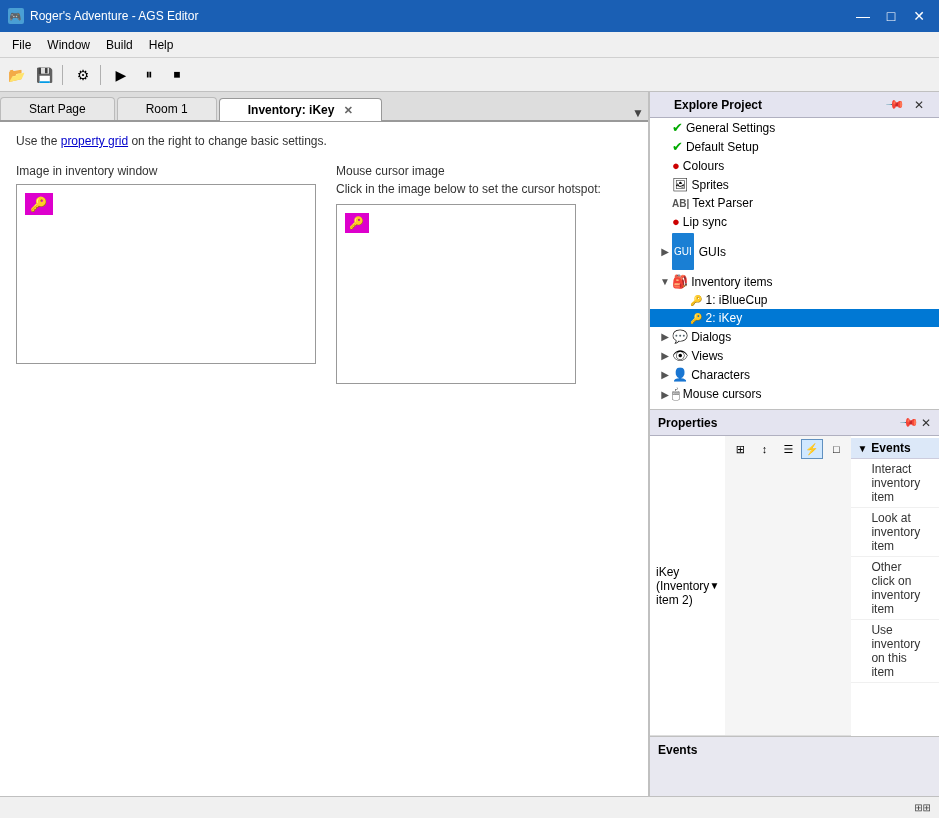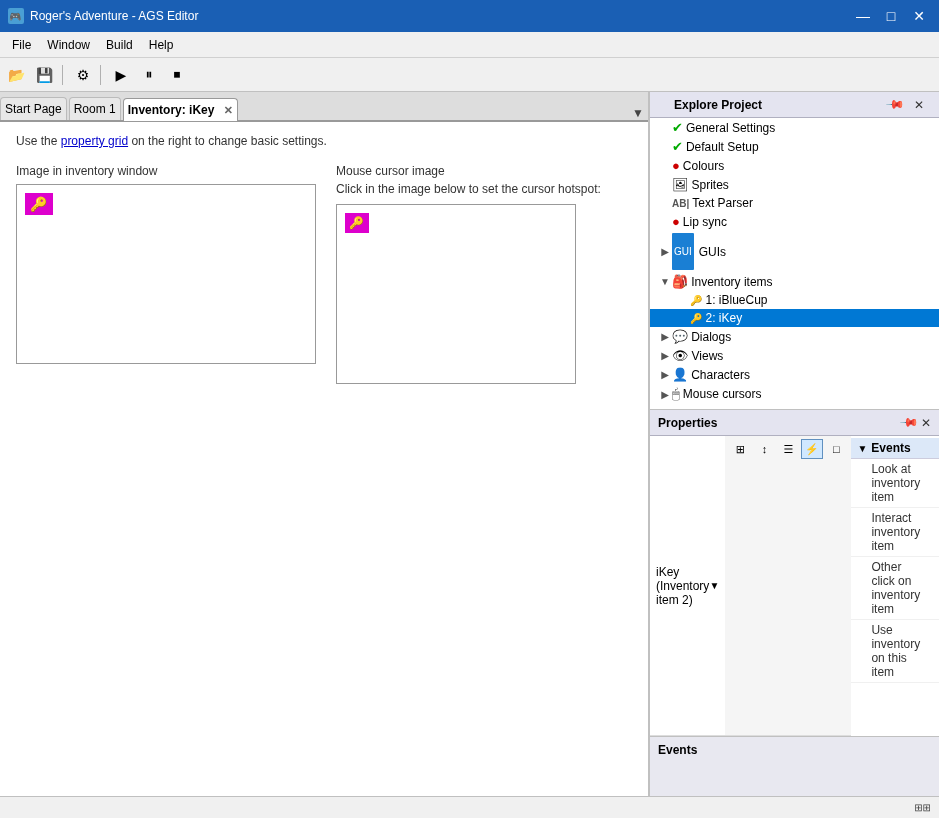--- a/index.html
+++ b/index.html
@@ -30,21 +30,21 @@
     .tb-sep { width: 4px; height: 20px; border-left: 1px solid #b0b0b0; margin: 0 2px; }
 
     
     .main-layout { display: flex; height: calc(818px - 32px - 26px - 34px - 22px); }
 
     
     .left-panel { flex: 1; display: flex; flex-direction: column; background: #f5f5f5; border-right: 1px solid #c0c0c0; }
 
     
     .tab-bar { display: flex; background: #ddd; align-items: flex-end; height: 30px; padding-top: 4px; border-bottom: 2px solid #999; }
-    .tab { padding: 4px 4px; cursor: pointer; border: 1px solid #bbb; border-bottom: none; margin-right: 2px; font-size: 12px; border-radius: 4px 4px 0 0; background: #e8e8e8; }
+    .tab { padding: 4px 28px; cursor: pointer; border: 1px solid #bbb; border-bottom: none; margin-right: 2px; font-size: 12px; border-radius: 4px 4px 0 0; background: #e8e8e8; }
     .tab.active { background: white; border-color: #999; font-weight: 600; position: relative; top: 1px; }
     .tab-close { margin-left: 6px; color: #666; font-size: 11px; cursor: pointer; }
     .tab-dropdown { margin-left: auto; margin-right: 4px; cursor: pointer; font-size: 12px; color: #444; }
 
     
     .content-area { padding: 12px 16px; flex: 1; background: white; }
     .content-header { font-size: 12px; margin-bottom: 6px; }
     .content-header span.highlight { color: #0000cc; }
     .content-subtitle { font-size: 12px; color: #333; margin-bottom: 16px; }
     .content-subtitle a { color: #0000cc; }
@@ -344,25 +344,25 @@
         <div class="props-tb-btn active" title="Events">⚡</div>
         <div class="props-tb-btn" title="Extra">□</div>
       </div>
 
       <div class="props-section">
         <div class="props-section-header">
           <span class="collapse-arrow">▼</span>
           <span>Events</span>
         </div>
         <div class="props-row">
+          <span class="props-key">Interact inventory item</span>
+          <span class="props-val"></span>
+        </div>
+        <div class="props-row">
           <span class="props-key">Look at inventory item</span>
-          <span class="props-val"></span>
-        </div>
-        <div class="props-row">
-          <span class="props-key">Interact inventory item</span>
           <span class="props-val"></span>
         </div>
         <div class="props-row">
           <span class="props-key">Other click on inventory item</span>
           <span class="props-val"></span>
         </div>
         <div class="props-row">
           <span class="props-key">Use inventory on this item</span>
           <span class="props-val"></span>
         </div>

